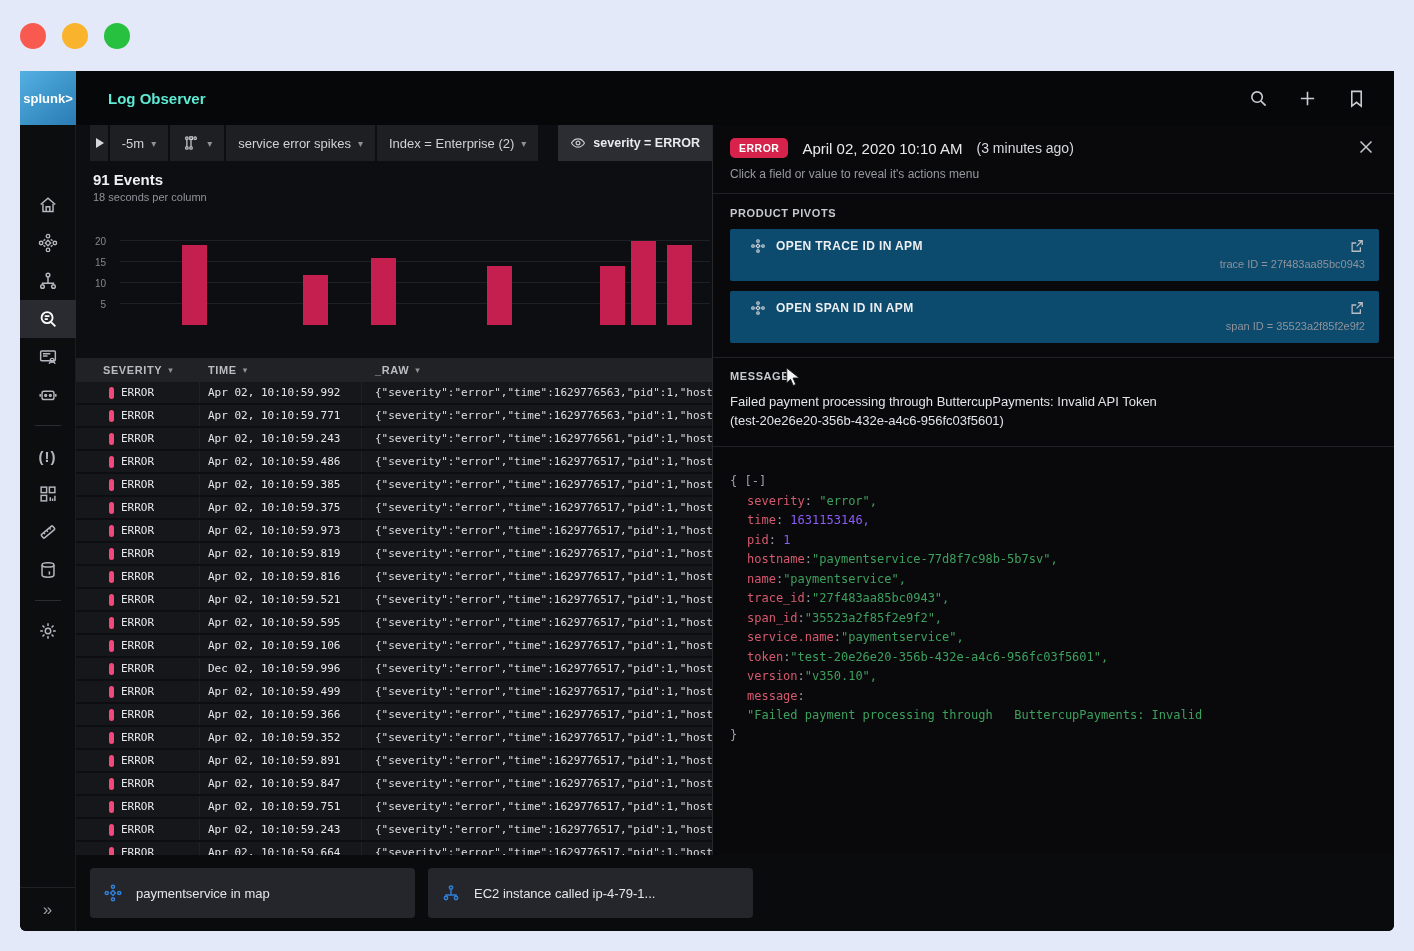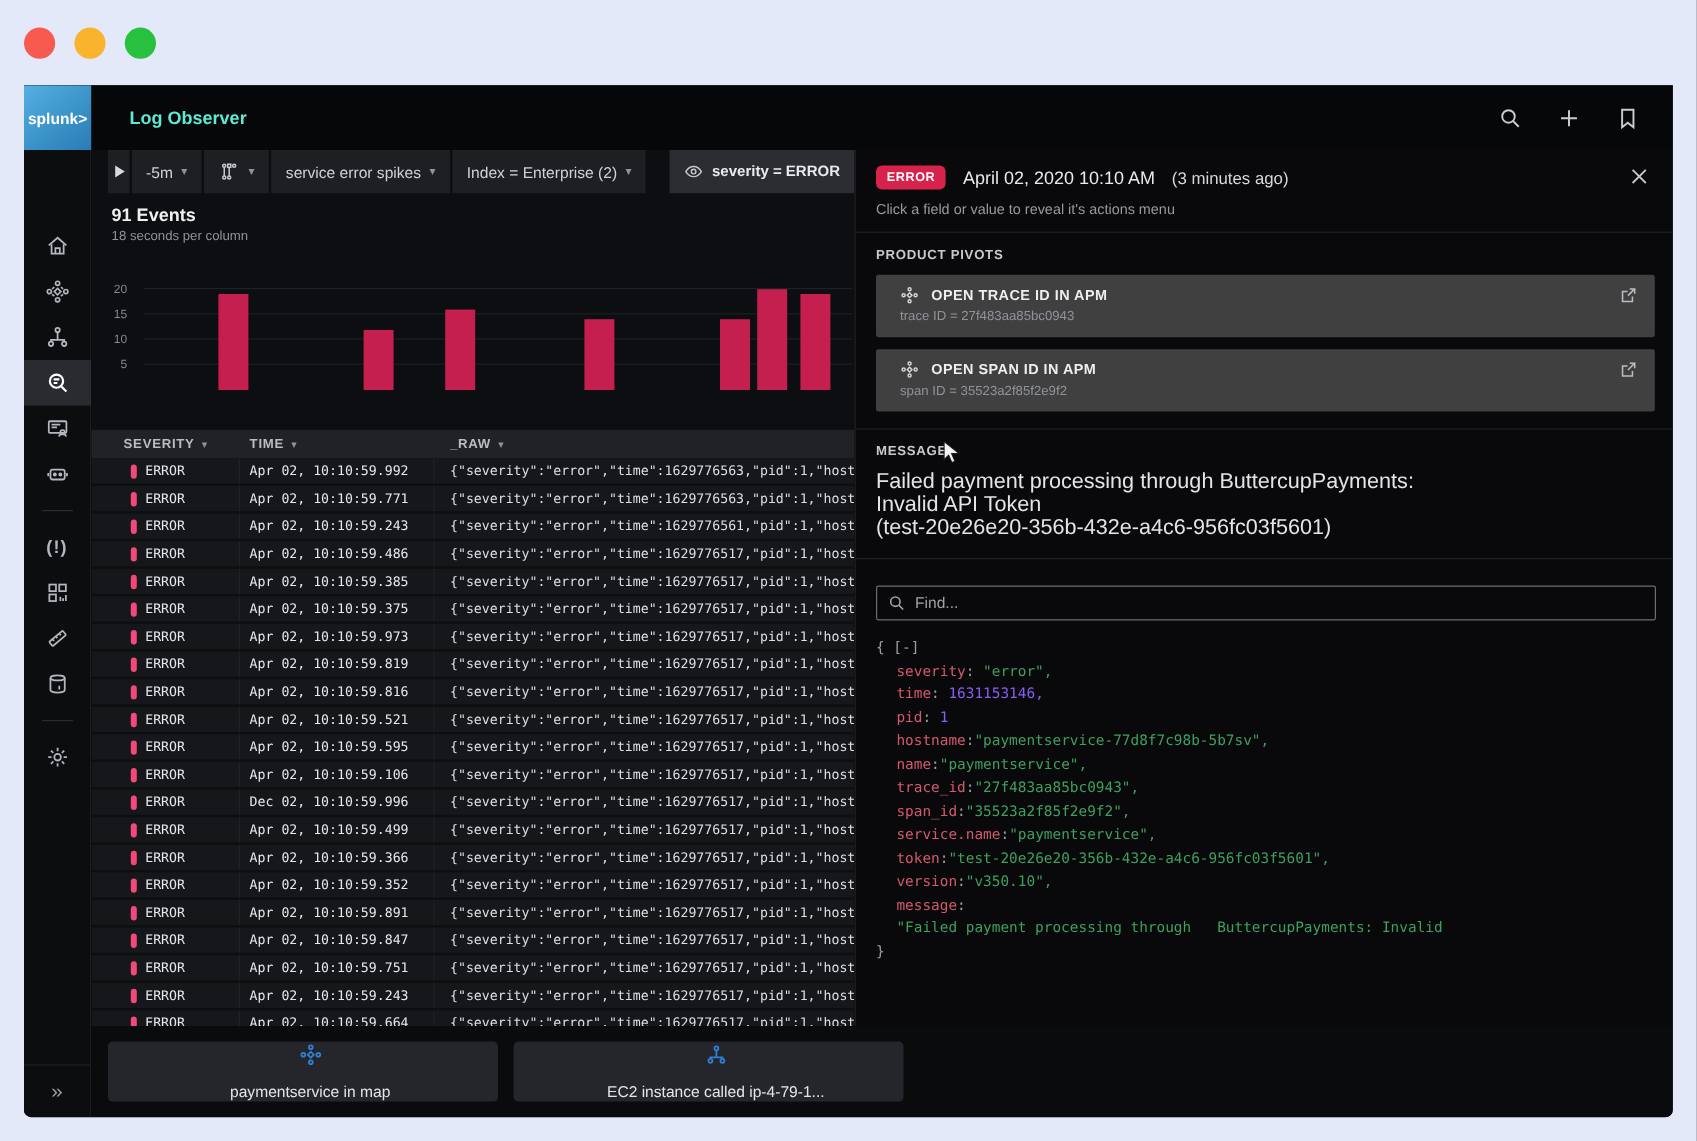--- a/index.html
+++ b/index.html
@@ -78,48 +78,48 @@
   .dp-h-row { display:flex; align-items:center; gap:14px; }
   .badge { background:#d7224b; color:#fff; font-size:10.5px; font-weight:700; letter-spacing:0.5px;
            padding:4px 9px; border-radius:5px; }
   .dp-date { font-size:15px; color:#e8e9eb; }
   .dp-ago { font-size:14px; color:#d6d8db; }
   .dp-close { position:absolute; right:18px; top:14px; color:#c6c9ce; cursor:pointer; width:18px; height:18px; }
   .dp-hint { margin-top:9px; font-size:12px; color:#96999f; }
 
   .dp-pivots { padding:13px 15px 14px 17px; border-bottom:1px solid #1f2125; }
   .sec-label { font-size:11px; font-weight:700; letter-spacing:0.6px; color:#c6c9ce; }
-  .pivot-card { margin-top:10px; height:52px; background:#404040; border-radius:2px; position:relative;
-                padding:9px 14px 0 20px; cursor:pointer; }
+  .pivot-card { margin-top:10px; height:52px; background:#0c4a6e; border-radius:2px; position:relative;
+                padding:9px 14px 0 20px; cursor:pointer;text-align:right; }
   .pc-title { display:flex; align-items:center; gap:10px; font-size:12px; font-weight:700;
               letter-spacing:0.4px; color:#eceef0; }
   .pc-sub { margin-top:4px; margin-left:0; font-size:11px; color:#8f939a; }
   .pc-ext { position:absolute; right:13px; top:8px; color:#b9bdc3; }
 
   .dp-message { padding:12px 17px 16px; border-bottom:1px solid #1f2125; position:relative; }
-  .msg-text { margin-top:10px; font-size:18px; color:#e2e4e7; line-height:19px; max-width:470px; }
+  .msg-text { margin-top:10px; font-size:13px; color:#e2e4e7; line-height:19px; max-width:470px; }
   .cursor-icon { position:absolute; left:72px; top:10px; }
 
   .dp-json { padding:12px 17px; }
   .find-box { margin-top:10px; height:29px; width:650px; border:1px solid #6a6d74; border-radius:2px;
               display:flex; align-items:center; padding:0 9px; gap:8px; background:transparent; }
   .find-box input { background:transparent; border:none; outline:none; color:#cfd2d7; font-size:13px; width:100%;
                     font-family:"Liberation Sans", sans-serif; }
   .find-box input::placeholder { color:#9ea1a7; }
   .json-tree { margin-top:13px; font-family:"DejaVu Sans Mono", monospace; font-size:12px; line-height:19.5px; }
   .jline { white-space:pre; }
   .j-k { color:#d4596f; }
   .j-s { color:#3da05e; }
   .j-n { color:#8b5cf6; }
   .j-p { color:#9aa0a8; }
 
   
   .footer { height:76px; flex:none; background:#0a0b0d; display:flex; gap:13px; padding:13px 0 0 14px; }
   .f-btn { width:325px; height:50px; background:#24262b; border-radius:4px; display:flex; align-items:center;
-           gap:12px; padding-left:12px; color:#e4e5e8; font-size:13px; cursor:pointer;flex-direction:column; }
+           gap:12px; padding-left:12px; color:#e4e5e8; font-size:13px; cursor:pointer; }
   .f-icon { width:22px; height:22px; color:#2f7fd6; flex:none; display:flex; align-items:center; justify-content:center; }
 
   svg { display:block; }
 </style>
 </head>
 <body>
 
 <div class="traffic">
   <div class="dot red"></div>
   <div class="dot yellow"></div>
@@ -558,27 +558,20 @@
                   <path d="M1 0v12l3-3 2.2 5 2-.9L6 8h5z" fill="#f2f3f5" stroke="#1a1a1a" stroke-width="0.7"></path>
                 </svg>
             </div>
             <div class="msg-text">
               <div>Failed payment processing through ButtercupPayments: Invalid API Token</div>
               <div>(test-20e26e20-356b-432e-a4c6-956fc03f5601)</div>
             </div>
           </div>
 
           <div class="dp-json">
-            <div class="find-box">
-              <svg width="15" height="15" viewBox="0 0 16 16" fill="none" stroke="#9ea1a7" stroke-width="1.5">
-                  <circle cx="6.8" cy="6.8" r="4.3"></circle>
-                  <path d="M10.2 10.2 14 14"></path>
-                </svg>
-              <input type="text" placeholder="Find..." style="">
-            </div>
             <div class="json-tree" id="json-tree">
                 <div class="jline" style="padding-left: 0px;"><span class="j-p">{ [-]</span></div>
                 <div class="jline" style="padding-left: 17px;"><span class="j-k">severity</span><span class="j-p">: </span><span class="j-s">"error",</span></div>
                 <div class="jline" style="padding-left: 17px;"><span class="j-k">time</span><span class="j-p">: </span><span class="j-n">1631153146,</span></div>
                 <div class="jline" style="padding-left: 17px;"><span class="j-k">pid</span><span class="j-p">: </span><span class="j-n">1</span></div>
                 <div class="jline" style="padding-left: 17px;"><span class="j-k">hostname</span><span class="j-p">:</span><span class="j-s">"paymentservice-77d8f7c98b-5b7sv",</span></div>
                 <div class="jline" style="padding-left: 17px;"><span class="j-k">name</span><span class="j-p">:</span><span class="j-s">"paymentservice",</span></div>
                 <div class="jline" style="padding-left: 17px;"><span class="j-k">trace_id</span><span class="j-p">:</span><span class="j-s">"27f483aa85bc0943",</span></div>
                 <div class="jline" style="padding-left: 17px;"><span class="j-k">span_id</span><span class="j-p">:</span><span class="j-s">"35523a2f85f2e9f2",</span></div>
                 <div class="jline" style="padding-left: 17px;"><span class="j-k">service.name</span><span class="j-p">:</span><span class="j-s">"paymentservice",</span></div>

